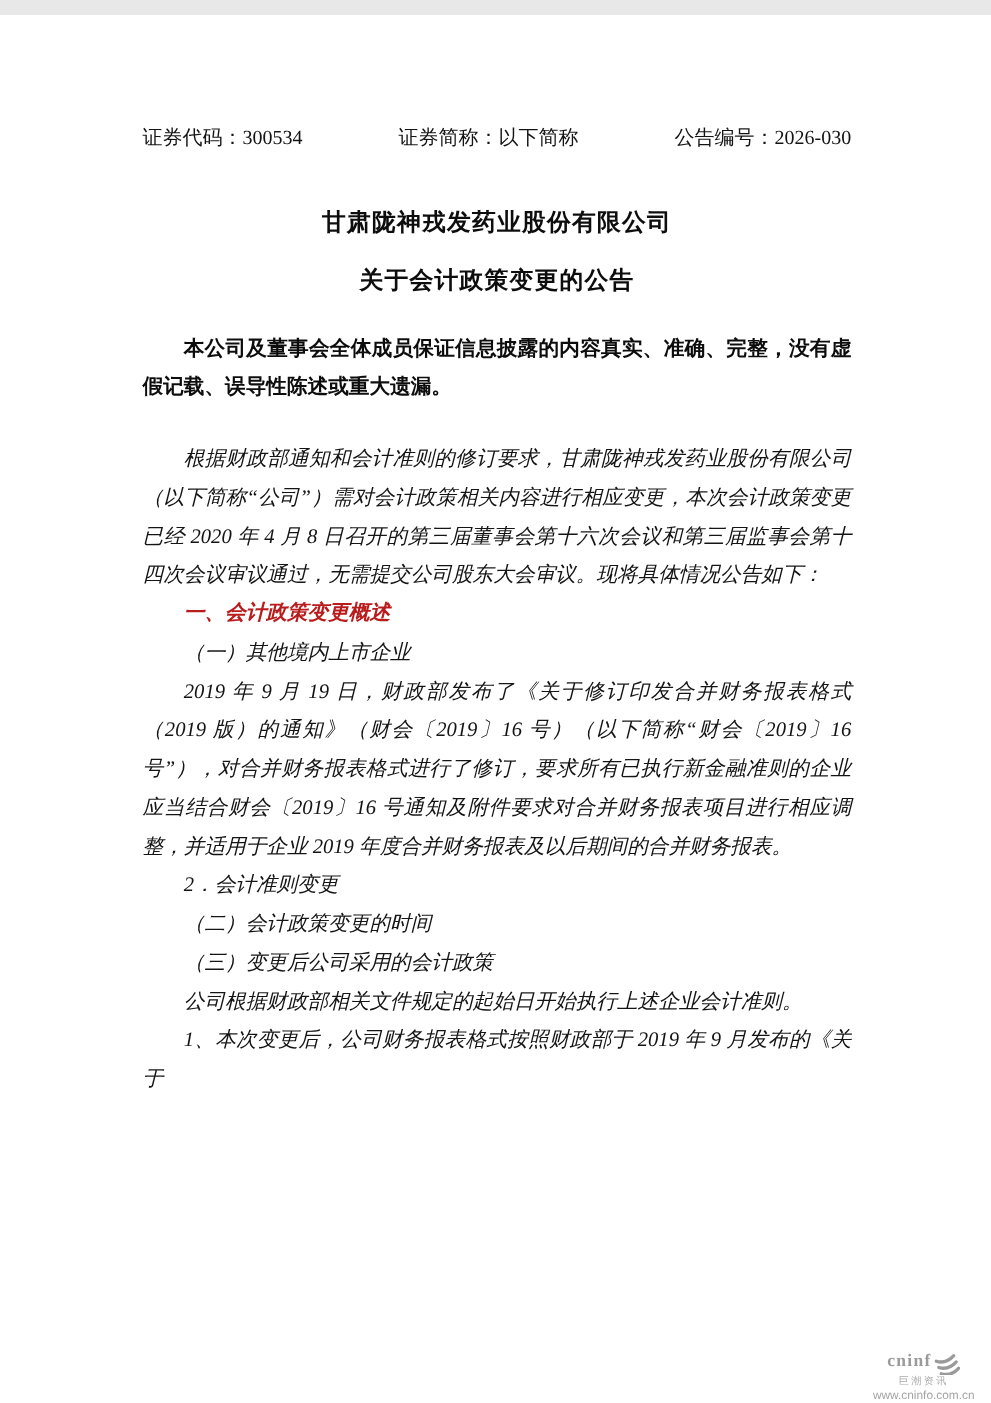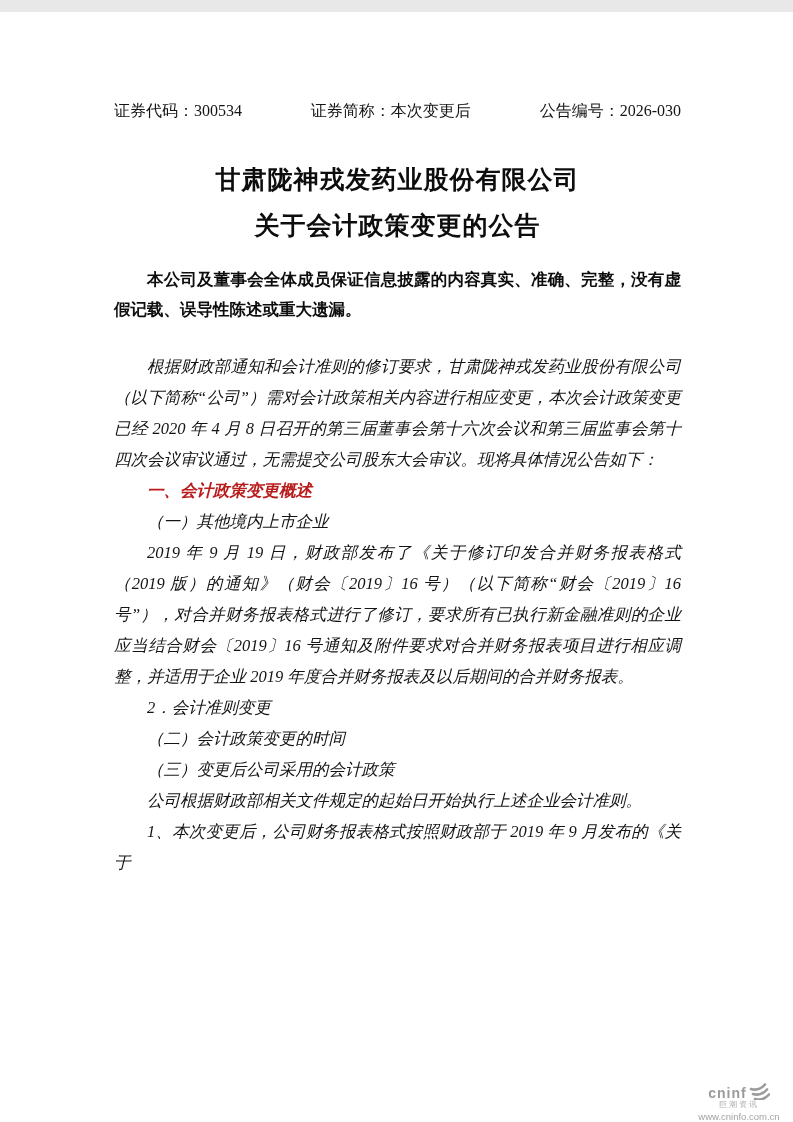--- a/index.html
+++ b/index.html
@@ -21,21 +21,21 @@
     font-size: 16px;
     line-height: 22px;
     white-space: nowrap;
   }
   .title-block {
     margin-top: 34px;
     text-align: center;
   }
   .title-line {
     font-family: "Liberation Sans", "DejaVu Sans", sans-serif;
-    font-size: 25px;
+    font-size: 19px;
     font-weight: bold;
     line-height: 46px;
     letter-spacing: 1px;
     margin: 0;
     color: #0d0d0d;
   }
   .disclaimer {
     margin: 16px 0 0 0;
     font-family: "Liberation Sans", "DejaVu Sans", sans-serif;
     font-weight: bold;
@@ -65,23 +65,24 @@
     right: 3px;
     bottom: 13px;
     width: 102px;
     text-align: center;
     color: #9b9b9b;
     font-family: "Liberation Sans", "DejaVu Sans", sans-serif;
     line-height: 1;
   }
   .logo-row {
     display: flex;
-    align-items: flex-end;
+    align-items: flex-start;
     justify-content: center;
     gap: 2px;
+    font-family: Liberation Serif, serif;
   }
   .logo-word {
     font-size: 14px;
     font-weight: bold;
     letter-spacing: 1px;
   }
   .logo-sub {
     font-size: 8px;
     letter-spacing: 2px;
     margin-top: 1px;
@@ -94,21 +95,21 @@
     white-space: nowrap;
   }
 </style>
 </head>
 <body>
 
 <div class="page">
 
   <div class="doc-header">
     <span>证券代码：300534</span>
-    <span>证券简称：本次变更后</span>
+    <span>证券简称：以下简称</span>
     <span>公告编号：2026-030</span>
   </div>
 
   <div class="title-block">
     <h1 class="title-line">甘肃陇神戎发药业股份有限公司</h1>
     <h1 class="title-line">关于会计政策变更的公告</h1>
   </div>
 
   <p class="disclaimer">本公司及董事会全体成员保证信息披露的内容真实、准确、完整，没有虚假记载、误导性陈述或重大遗漏。</p>
 

